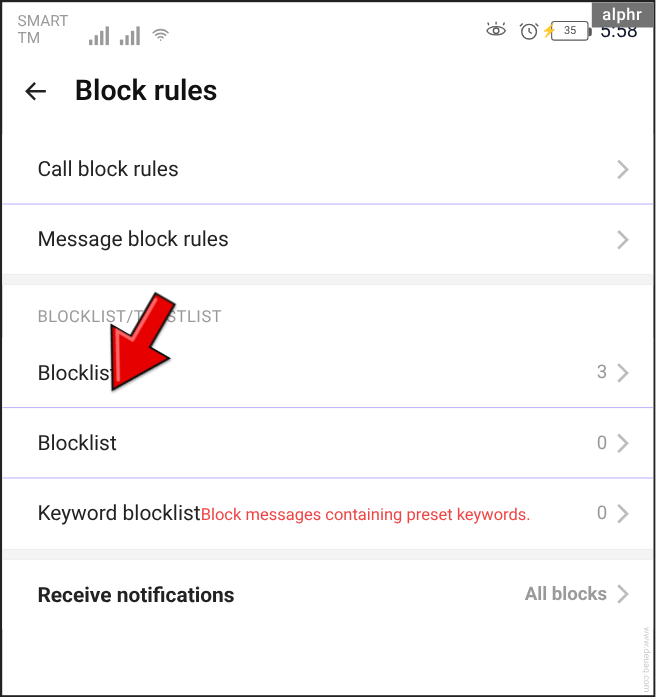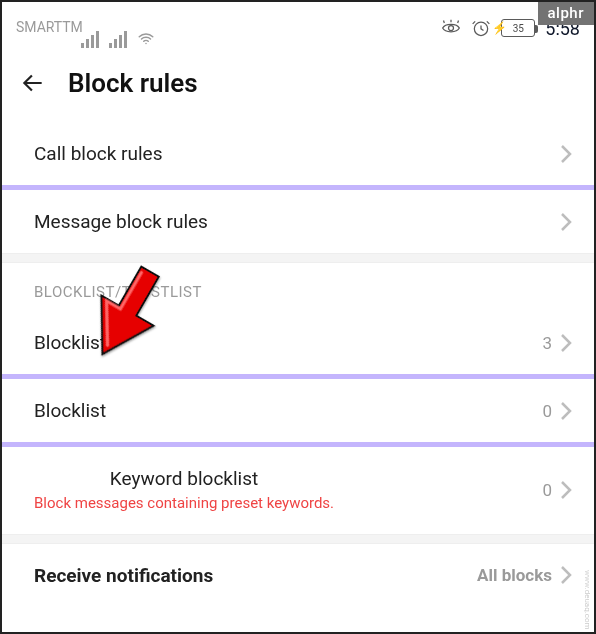--- a/index.html
+++ b/index.html
@@ -32,21 +32,21 @@
     }
     .status-bar {
       display: flex;
       align-items: center;
       justify-content: space-between;
       padding: 8px 14px 4px 14px;
       height: 48px;
     }
     .status-left {
       display: flex;
-      flex-direction: row;
+      flex-direction: column;
       align-items: flex-start;
       color: #9a9a9a;
       font-size: 14px;
       line-height: 1.1;
       position: relative;
     }
     .carrier { color:#9a9a9a; font-size:14px; }
     .signal-row { display:flex; gap:10px; align-items:flex-end; position:absolute; left:65px; top:10px;}
     .bars { display:flex; align-items:flex-end; gap:2px; }
     .bars span { width:3px; background:#9a9a9a; }
@@ -82,26 +82,26 @@
       display:flex; align-items:center;
       padding: 18px 18px 24px;
       gap: 22px;
     }
     .back-arrow { width:26px; height:26px; stroke:#222; stroke-width:2; fill:none; }
     .title { font-size:26px; font-weight:600; color:#111;text-align:center; }
     .section-gap { height:10px; background:#f4f4f4; border-top:1px solid #eee; border-bottom:1px solid #eee;}
     .row {
       display:flex; align-items:center; justify-content:space-between;
       padding: 20px 22px 20px 32px;
-      border-bottom:5px solid #c4b5fd;
+      border-bottom:1px solid #c4b5fd;
     }
     .row:last-child { border-bottom:none; }
     .row-label { font-size:19px; color:#222; }
     .row-sub { font-size:15px; color:#ef4444; margin-top:4px; max-width:330px; line-height:1.3;}
-    .row-left { display:flex; flex-direction:column;text-align:center; }
+    .row-left { display:flex; flex-direction:row; }
     .row-right { display:flex; align-items:center; gap:8px; color:#9a9a9a; font-size:17px;}
     .chevron { width:12px; height:20px; }
     .chevron path { stroke:#bdbdbd; stroke-width:2.5; fill:none; }
     .section-header {
       padding: 20px 32px 10px;
       color:#9a9a9a;
       font-size:15px;
       letter-spacing:0.5px;
     }
     .list-block { background:#fff; }

